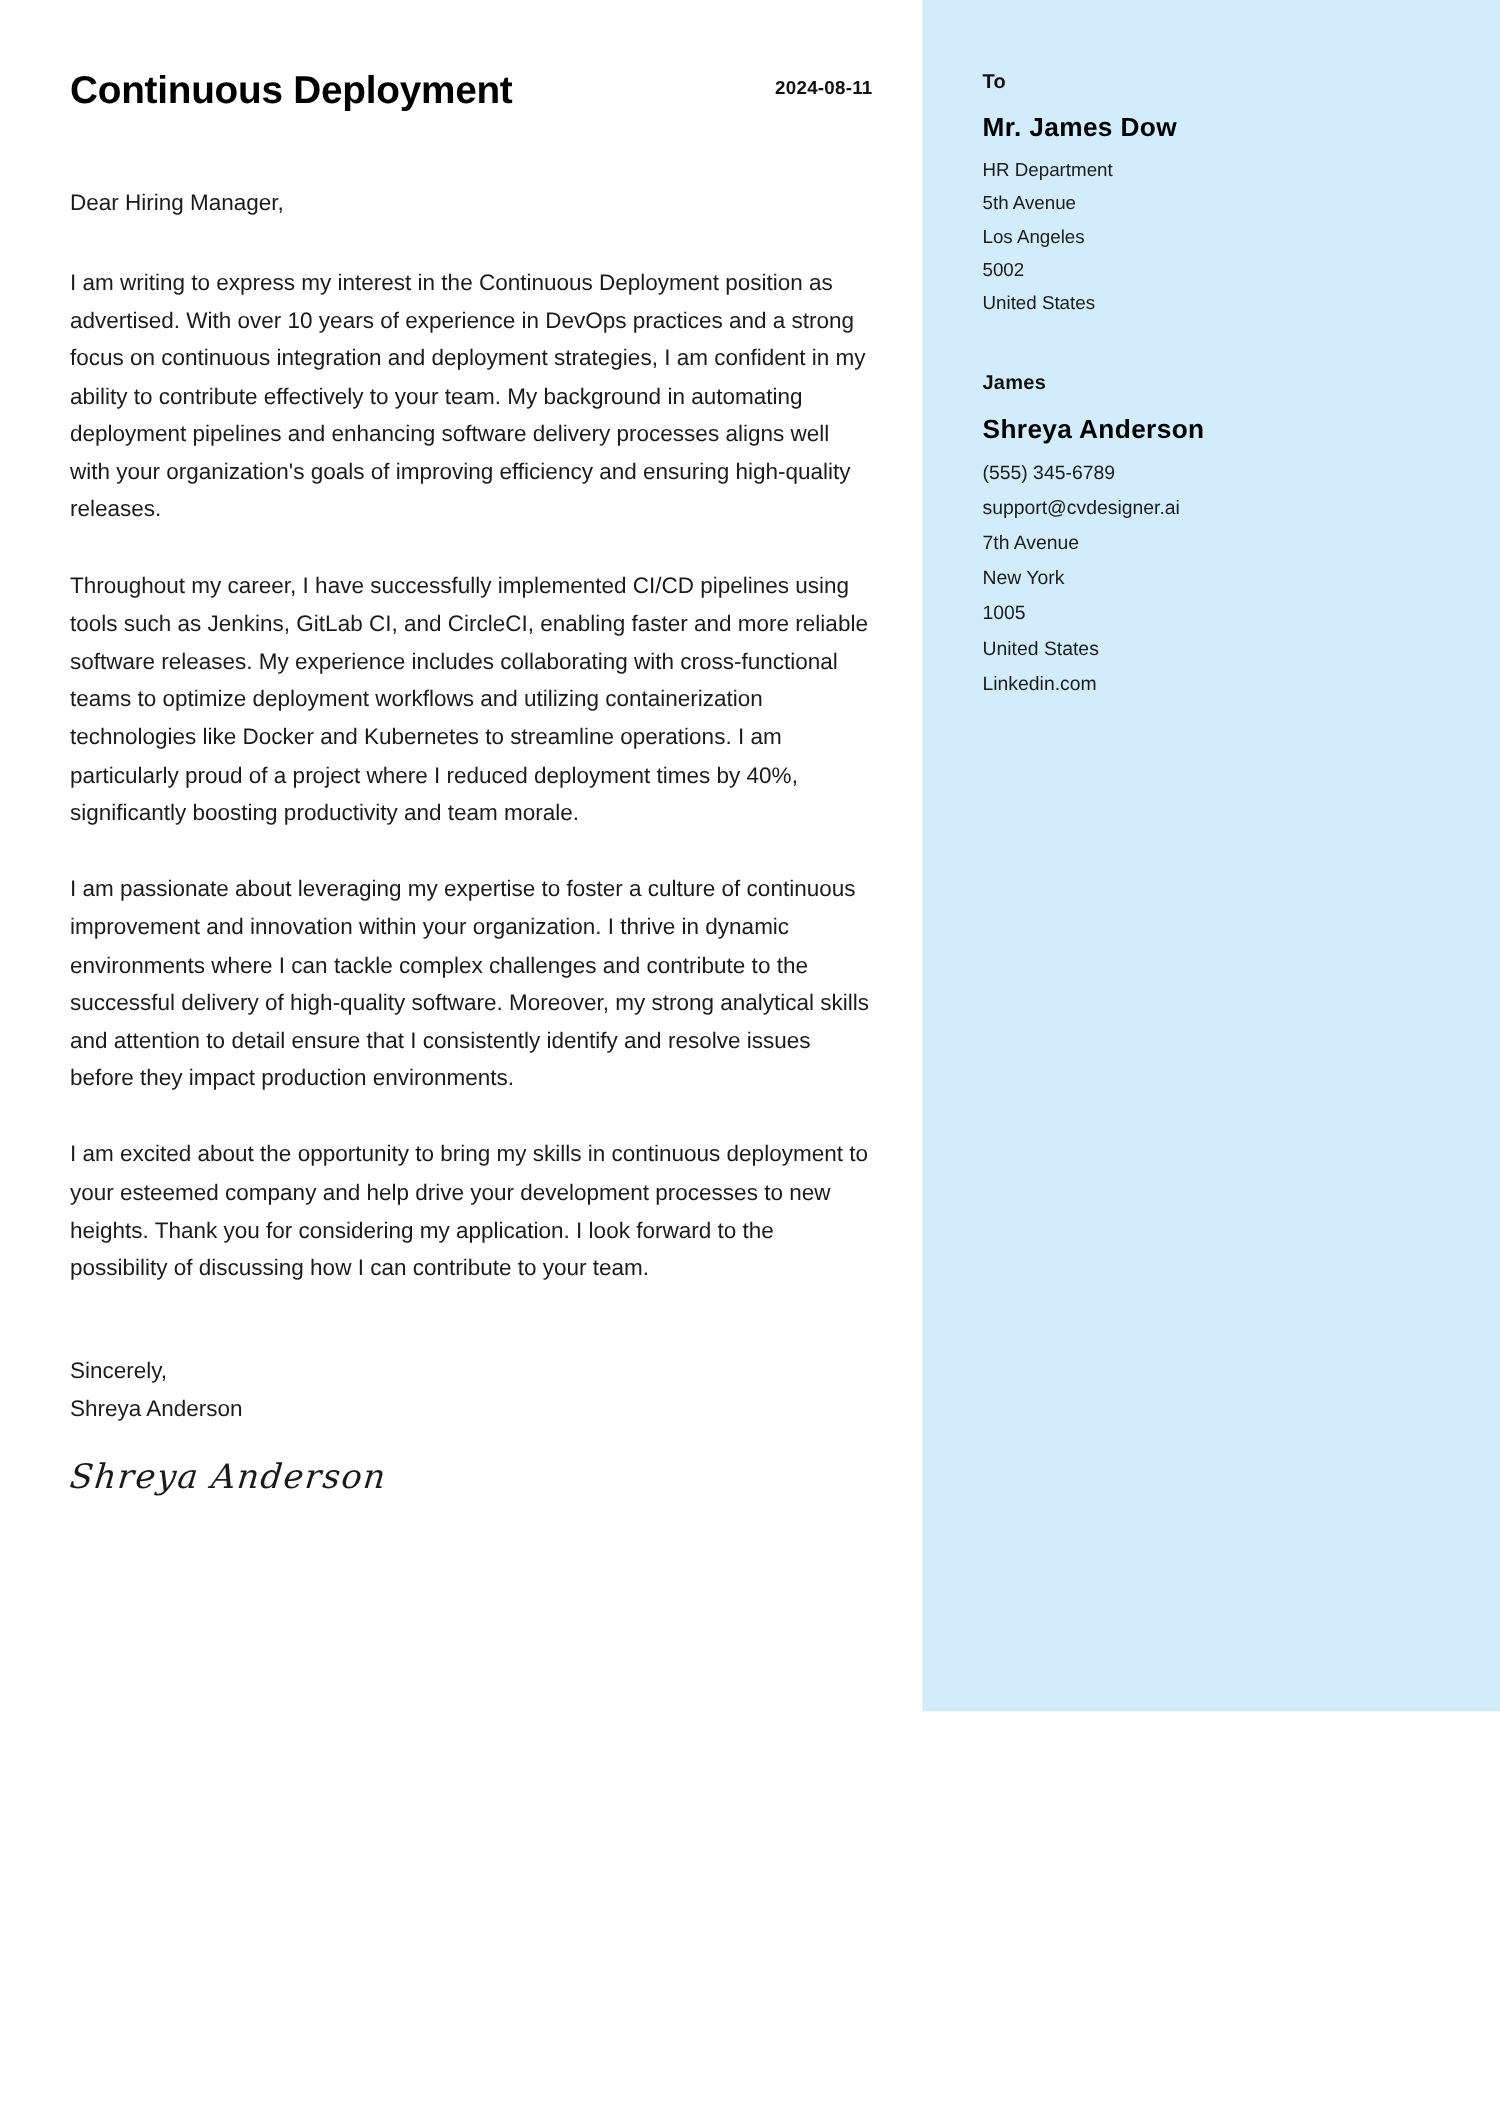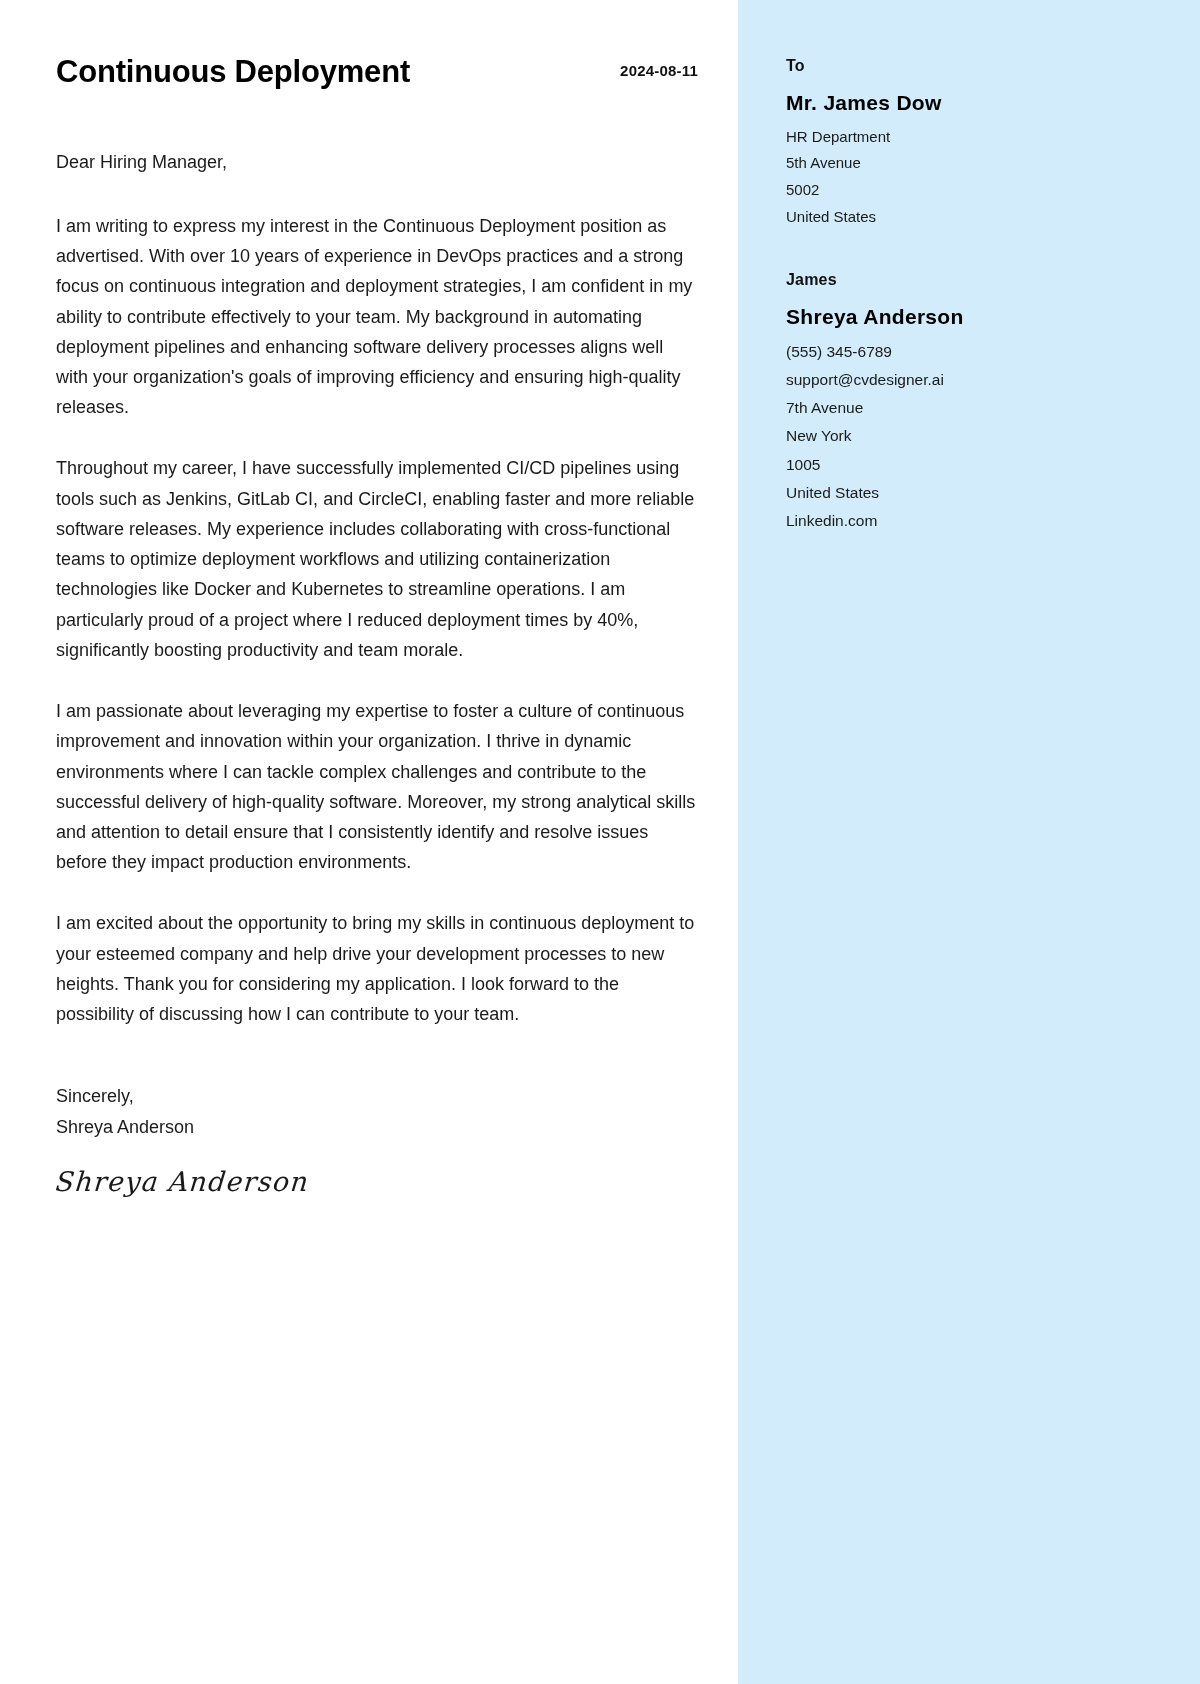--- a/index.html
+++ b/index.html
@@ -21,21 +21,21 @@
     background: #ffffff;
     overflow: hidden;
   }
 
   
   .sidebar {
     position: absolute;
     top: 0;
     right: 0;
     width: 462px;
-    height: 1684px;
+    height: 1369px;
     background: #d2ecfb;
     box-sizing: border-box;
     padding: 56px 40px 0 48px;
   }
 
   .side-label {
     font-size: 16px;
     font-weight: bold;
     color: #111111;
     letter-spacing: 0.2px;
@@ -176,20 +176,21 @@
 
   </div>
 
   <aside class="sidebar">
 
     <div class="side-block-to">
       <div class="side-label">To</div>
       <div class="side-name">Mr. James Dow</div>
       <div class="side-line">HR Department</div>
       <div class="side-line">5th Avenue</div>
+      <div class="side-line">Los Angeles</div>
       <div class="side-line">5002</div>
       <div class="side-line">United States</div>
     </div>
 
     <div class="side-block-from">
       <div class="side-label">James</div>
       <div class="side-name">Shreya Anderson</div>
       <div class="side-contact-line">(555) 345-6789</div>
       <div class="side-contact-line">support@cvdesigner.ai</div>
       <div class="side-contact-line">7th Avenue</div>

